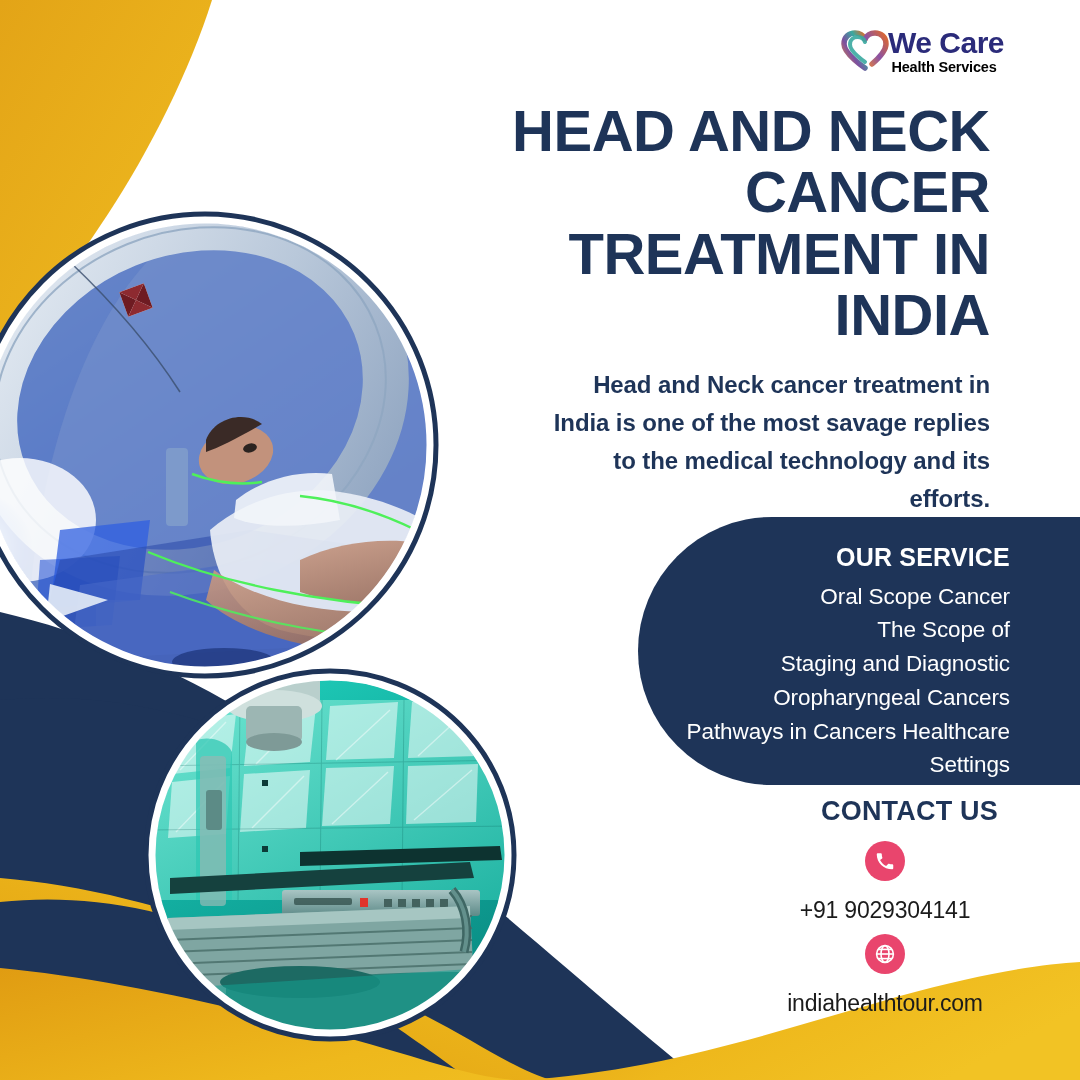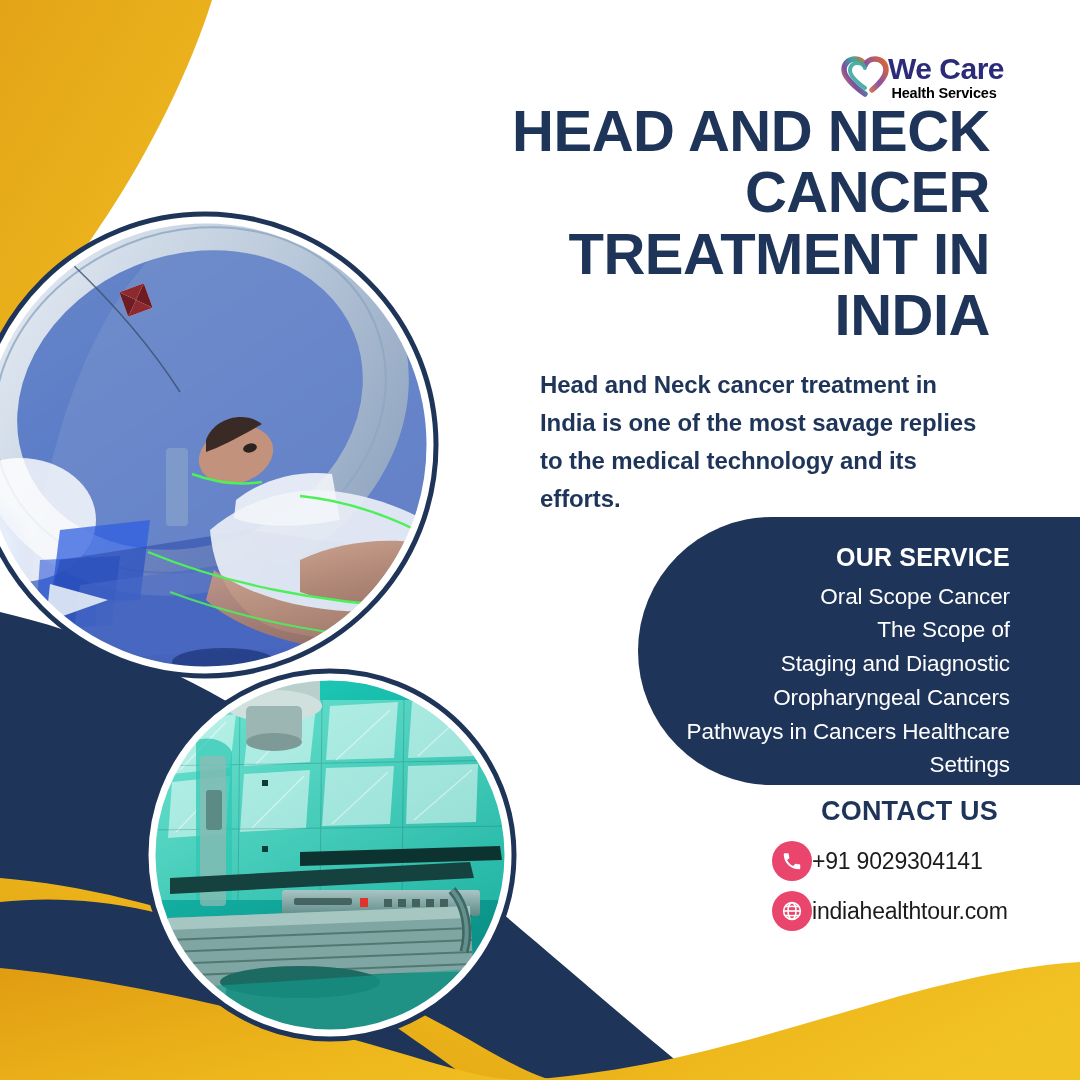--- a/index.html
+++ b/index.html
@@ -21,21 +21,21 @@
   .bg-svg {
     position:absolute; left:0; top:0;
     width:1080px; height:1080px;
     pointer-events:none;
   }
 
   
   .logo {
     position:absolute;
     left:838px; top:26px;
-    width:160px; height:58px;margin-top:26px;
+    width:160px; height:58px;
   }
   .logo-mark {
     position:absolute; left:0; top:2px;
     width:54px; height:44px;
   }
   .logo-text {
     position:absolute; left:50px; top:2px;
     width:112px;
     text-align:left;
   }
@@ -66,20 +66,21 @@
     color:#1e3458;
     font-weight:700;
     font-size:58px;
     line-height:1.06;
     letter-spacing:-0.5px;
   }
   .subhead {
     position:absolute;
     left:540px; top:366px;
     width:450px;
+    text-align:right;
     color:#1e3458;
     font-weight:700;
     font-size:24px;
     line-height:1.58;
     letter-spacing:-0.1px;
   }
 
   
   .service-panel {
     position:absolute;
@@ -118,22 +119,24 @@
     font-size:27px;
     font-weight:700;
     color:#1e3458;
     letter-spacing:0.2px;
     margin-bottom:14px;
   }
   .contact-row {
     display:flex;
     align-items:center;
     justify-content:flex-start;
+    gap:16px;
     margin-top:10px;
     padding-left:132px;
+    flex-direction:column;
   }
   .contact-icon {
     width:40px; height:40px;
     border-radius:50%;
     background:#e9456d;
     display:flex;
     align-items:center;
     justify-content:center;
     flex:0 0 40px;
   }

